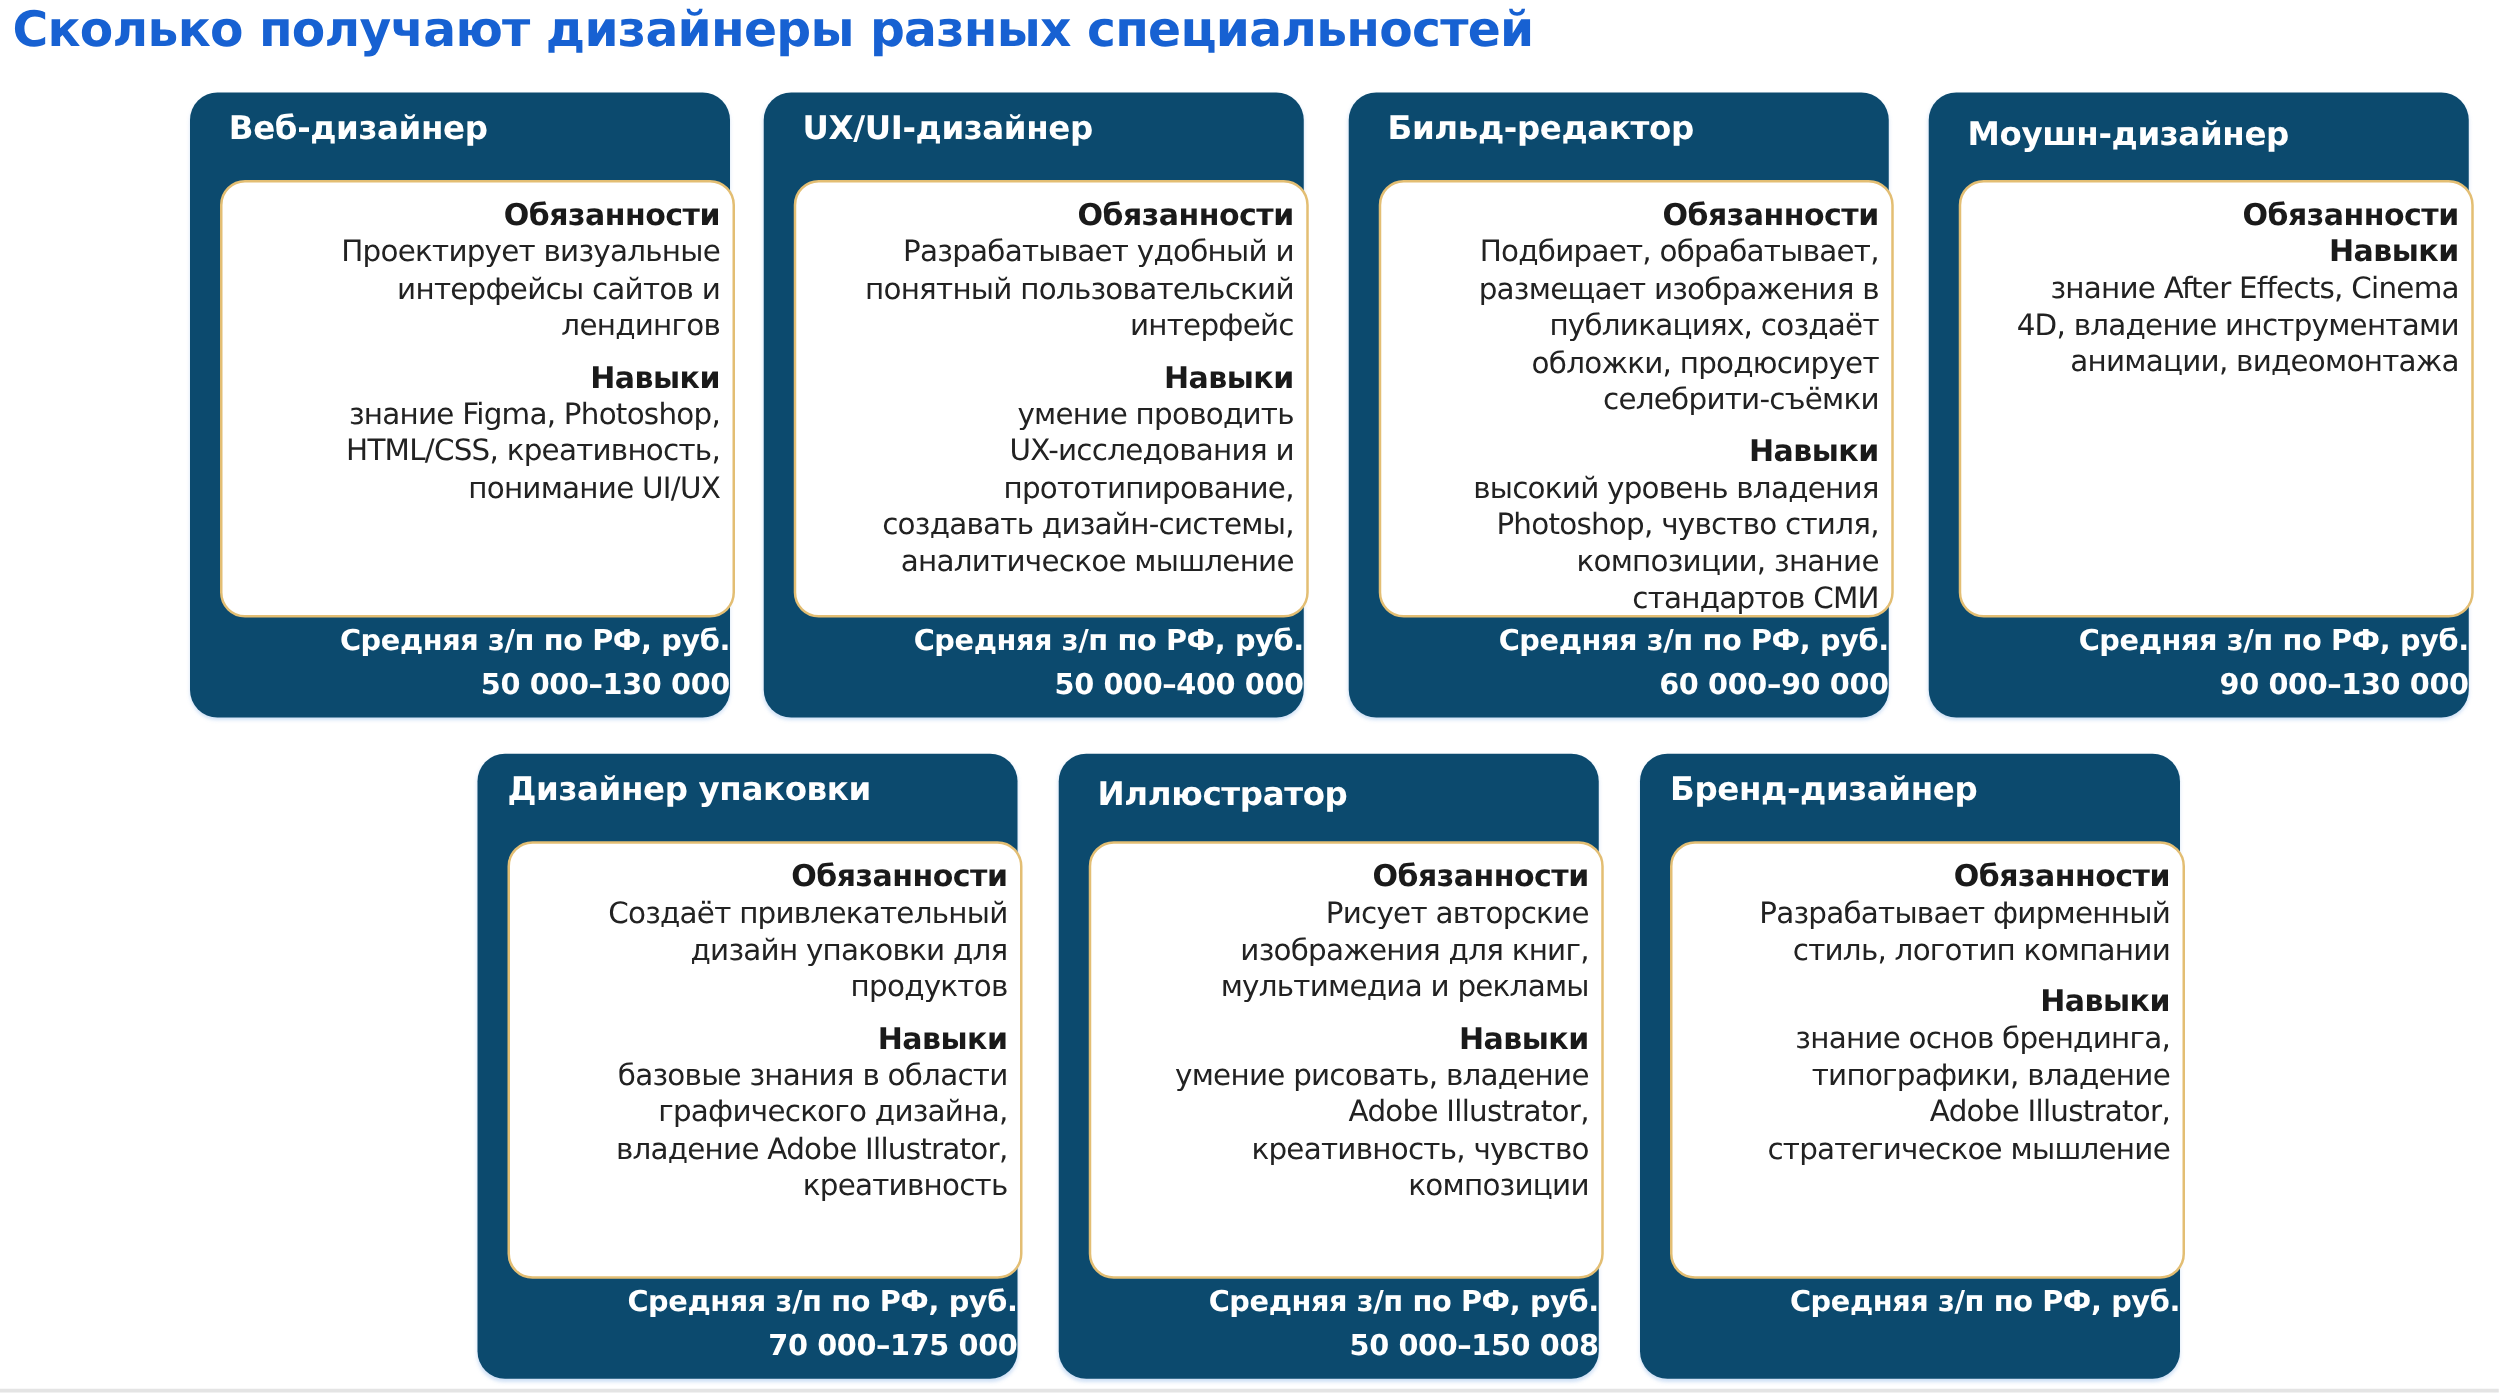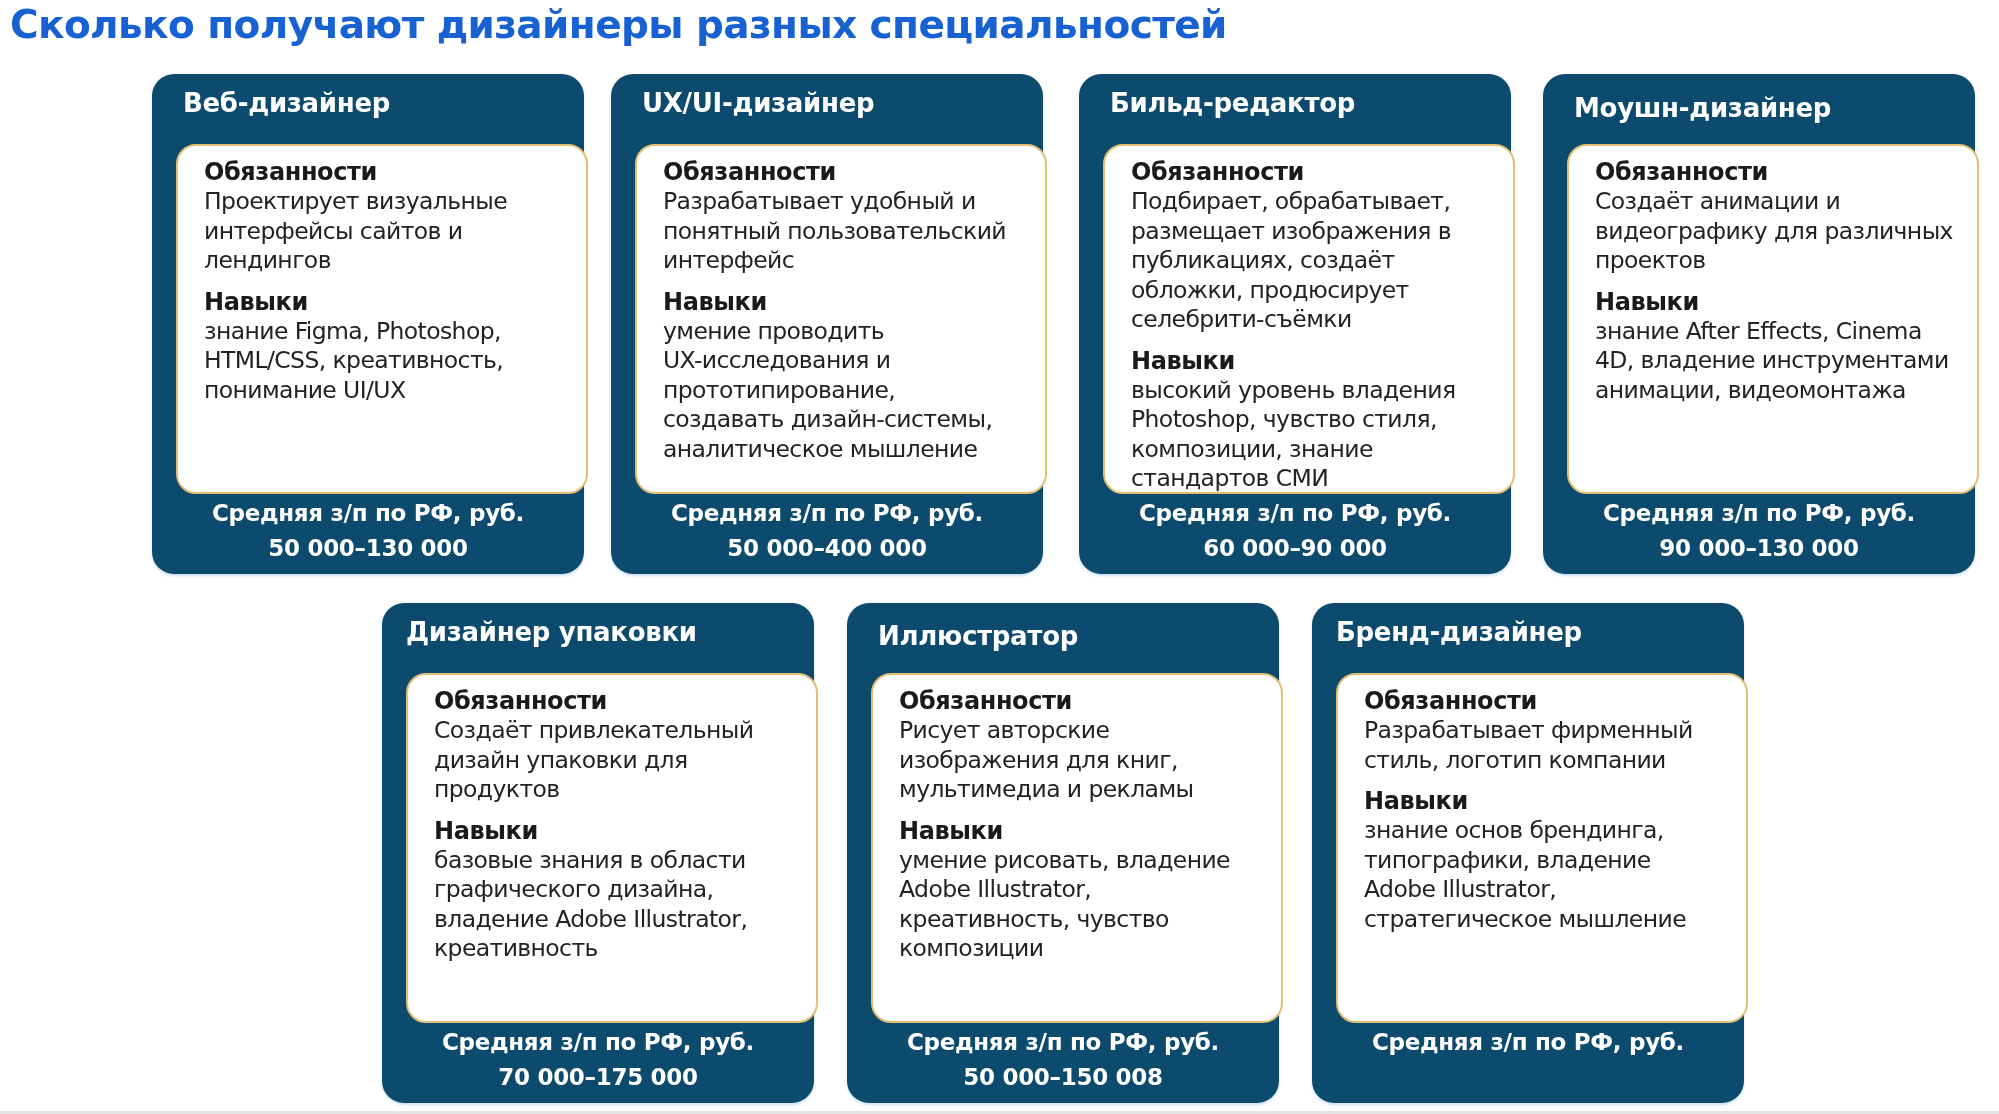--- a/index.html
+++ b/index.html
@@ -20,32 +20,32 @@
   }
   .card-title {
     position: absolute; left: 31px; top: 14px;
     font-size: 26px; font-weight: bold; color: #ffffff;
     letter-spacing: -0.3px; white-space: nowrap;
   }
   .panel {
     position: absolute; left: 24px; top: 70px; width: 412px; height: 350px;
     box-sizing: border-box; background: #ffffff;
     border: 2px solid #E3BE73; border-radius: 20px;
-    padding: 12px 10px 0 26px; overflow: visible;
+    padding: 12px 10px 0 26px; overflow: visible; text-align: right;
   }
   .section-h {
     font-size: 24px; font-weight: bold; color: #1a1a1a; line-height: 29px;
     margin: 0; letter-spacing: -0.4px;
   }
   .section-t {
     font-size: 23.5px; color: #222222; line-height: 29.5px;
     margin: 0 0 12px 0; letter-spacing: -0.6px; white-space: pre-line;
   }
   .footer {
-    position: absolute; left: 0; right: 0; top: 422px; text-align: center;
+    position: absolute; left: 0; right: 0; top: 422px; text-align: right;
     color: #ffffff; font-weight: bold; font-size: 23px; line-height: 35px;
     letter-spacing: -0.3px;
   }
   .bottom-strip {
     position: absolute; left: 0; bottom: 0; width: 100%; height: 3px; background: #E4E4E4;
   }
 </style>
 </head>
 <body>
 
@@ -107,23 +107,20 @@
   <div class="footer">
     <div>Средняя з/п по РФ, руб.</div>
     <div>60 000–90 000</div>
   </div>
 </div>
 
 <div class="card" style="left:1543px; top:74px;">
   <div class="card-title" style="top:19px;">Моушн-дизайнер</div>
   <div class="panel">
     <p class="section-h">Обязанности</p>
-    <p class="section-t">Создаёт анимации и
-видеографику для различных
-проектов</p>
     <p class="section-h">Навыки</p>
     <p class="section-t">знание After Effects, Cinema
 4D, владение инструментами
 анимации, видеомонтажа</p>
   </div>
   <div class="footer">
     <div>Средняя з/п по РФ, руб.</div>
     <div>90 000–130 000</div>
   </div>
 </div>

